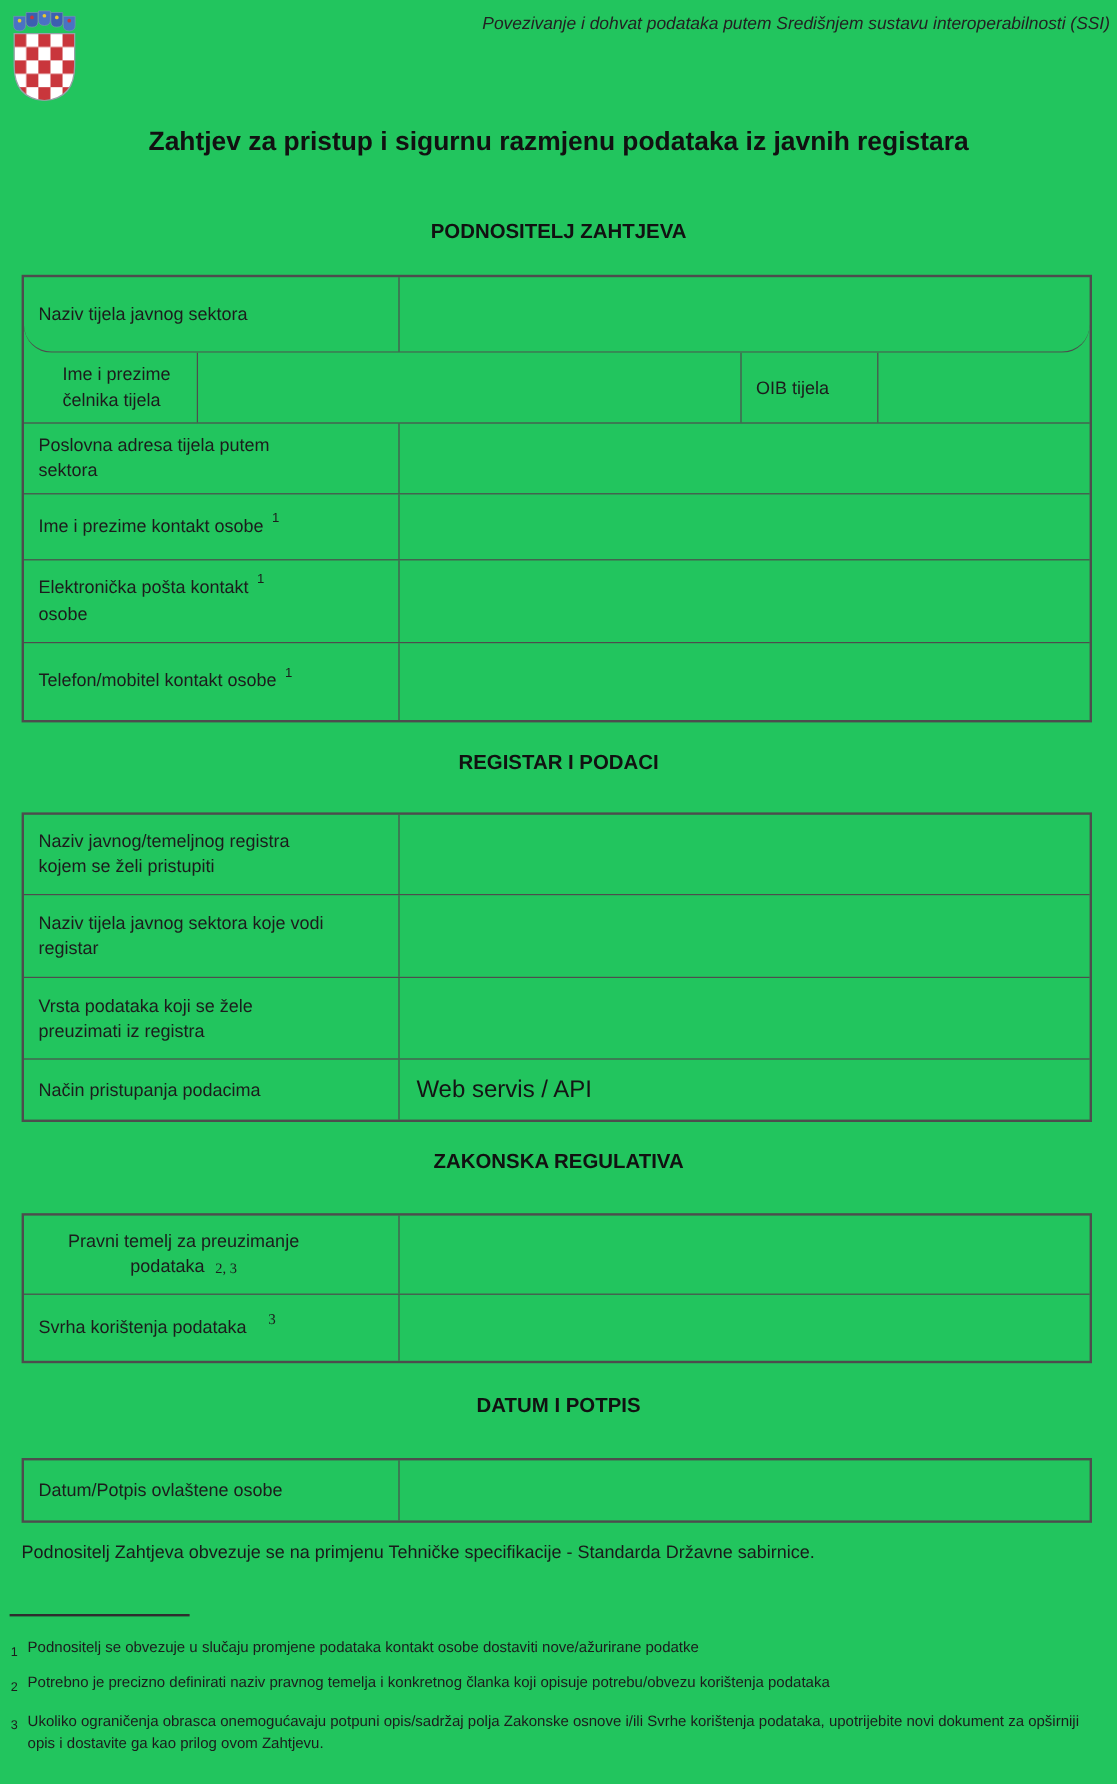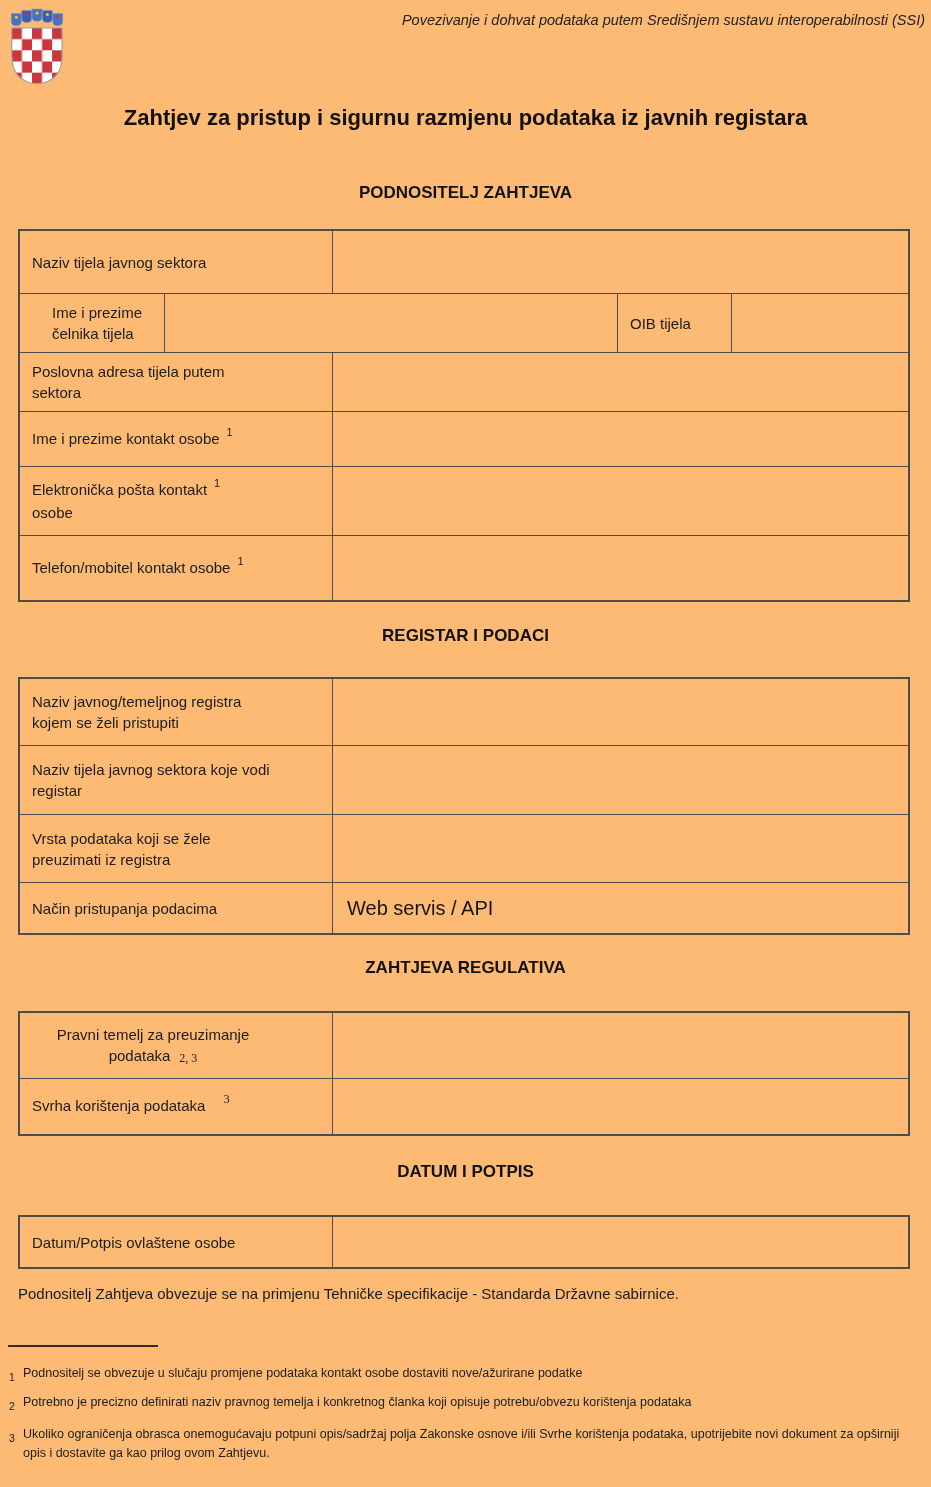--- a/index.html
+++ b/index.html
@@ -1,19 +1,19 @@
 <!DOCTYPE html>
 <html><head>
 <meta charset="utf-8">
 <style>
   html,body { margin:0; padding:0; background:#fff; }
   .page {
     position: relative;
     width: 931px; height: 1487px;
-    background: #fdba74;
+    background: #22c55e;
     color: #1c1c1c;
     font-family: "Liberation Sans", sans-serif;
     box-sizing: border-box;
     padding-top: 103px;
     overflow: hidden;
   }
   .arms { position: absolute; left: 10px; top: 8px; }
   .tagline {
     position: absolute; top: 12px; right: 6px;
     font-style: italic; font-size: 14.5px; color: #222;
@@ -50,21 +50,21 @@
     padding: 8px 12px;
     font-size: 15px; line-height: 21px;
   }
   .cell:last-child { border-right: none; }
   .label-main { width: 313px; flex: 0 0 313px; }
   .label-text { display: inline-block; max-width: 242px; }
   .value-cell { flex: 1 1 auto; }
   .w-celnik  { width: 145px; flex: 0 0 145px; padding-left: 32px; }
   .w-oib     { width: 114px; flex: 0 0 114px; }
   .w-oibval  { width: 176px; flex: 0 0 176px; }
-  .h62 { min-height: 62px; } .h52 { min-height: 52px; }
+  .h62 { min-height: 62px; border-radius: 23px; } .h52 { min-height: 52px; }
   .h54 { min-height: 54px; } .h68 { min-height: 68px; }
   .h64 { min-height: 64px; } .h66 { min-height: 66px; }
   .h67 { min-height: 67px; } .h50 { min-height: 50px; }
   .h65 { min-height: 65px; } .h55 { min-height: 55px; }
 
   .ref-sup {
     font-size: 11px; position: relative; top: -8px;
     margin-left: 7px; font-weight: normal;
   }
   .ref-serif-sup {
@@ -200,21 +200,21 @@
       <div class="cell value-cell"></div>
     </div>
     <div class="row h50">
       <div class="cell label-main">
           <span class="label-text">Način pristupanja podacima</span>
         </div>
       <div class="cell value-cell value-large">Web servis / API</div>
     </div>
   </div>
 
-  <div class="section-heading h-zakonska">ZAHTJEVA REGULATIVA</div>
+  <div class="section-heading h-zakonska">ZAKONSKA REGULATIVA</div>
 
   <div class="form-table t3">
     <div class="row h65">
       <div class="cell label-main">
         <span class="label-text"><span>Pravni temelj za preuzimanje podataka</span><span class="ref-serif-base">2, 3</span></span>
       </div>
       <div class="cell value-cell"></div>
     </div>
     <div class="row h55">
       <div class="cell label-main">

